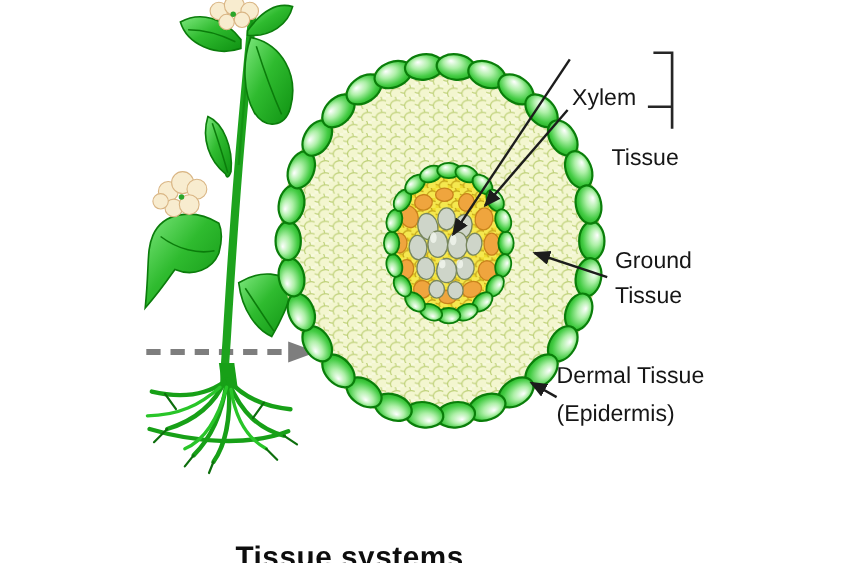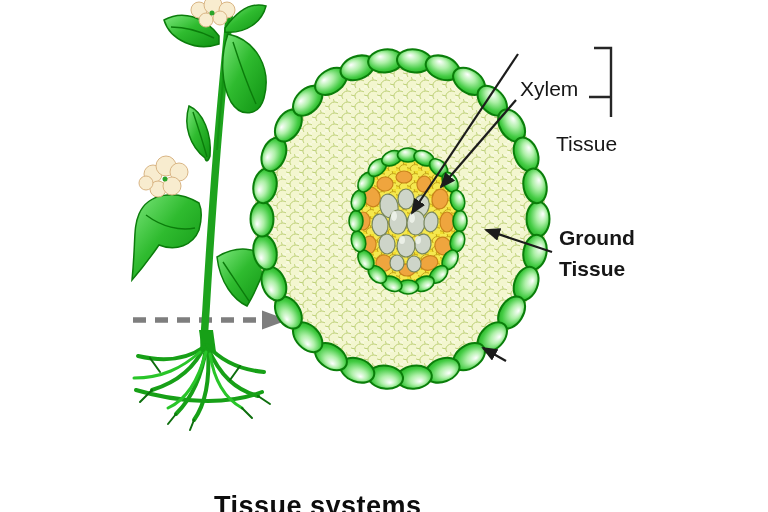--- a/index.html
+++ b/index.html
@@ -219,19 +219,23 @@
       <line class="annline" x1="552" y1="252" x2="486" y2="230" marker-end="url(#ah)"></line>
       <line class="annline" x1="506" y1="361" x2="483" y2="348" marker-end="url(#ah)"></line>
       <path d="M594,48 L611,48 L611,117 M589,97 L611,97" fill="none" stroke="#262626" stroke-width="2.4"></path>
     </g>
   </svg>
 
   <div class="lbl" style="left:520px;top:40px;margin-top:36px;">Xylem</div>
   <div class="lbl lbl2" style="left:556px;top:129px;">
     <div>Tissue</div>
   </div>
-  <div class="lbl lbl3" style="left:559px;top:222px;font-weight:bold;">
+  <div class="lbl lbl3" style="left:559px;top:222px;">
     <div>Ground</div>
     <div>Tissue</div>
   </div>
+  <div class="lbl lbl4" style="left:506px;top:324px;">
+    <div>Dermal Tissue</div>
+    <div>(Epidermis)</div>
+  </div>
 
   <div class="title">Tissue systems</div>
 </div>
 
 </body></html>

